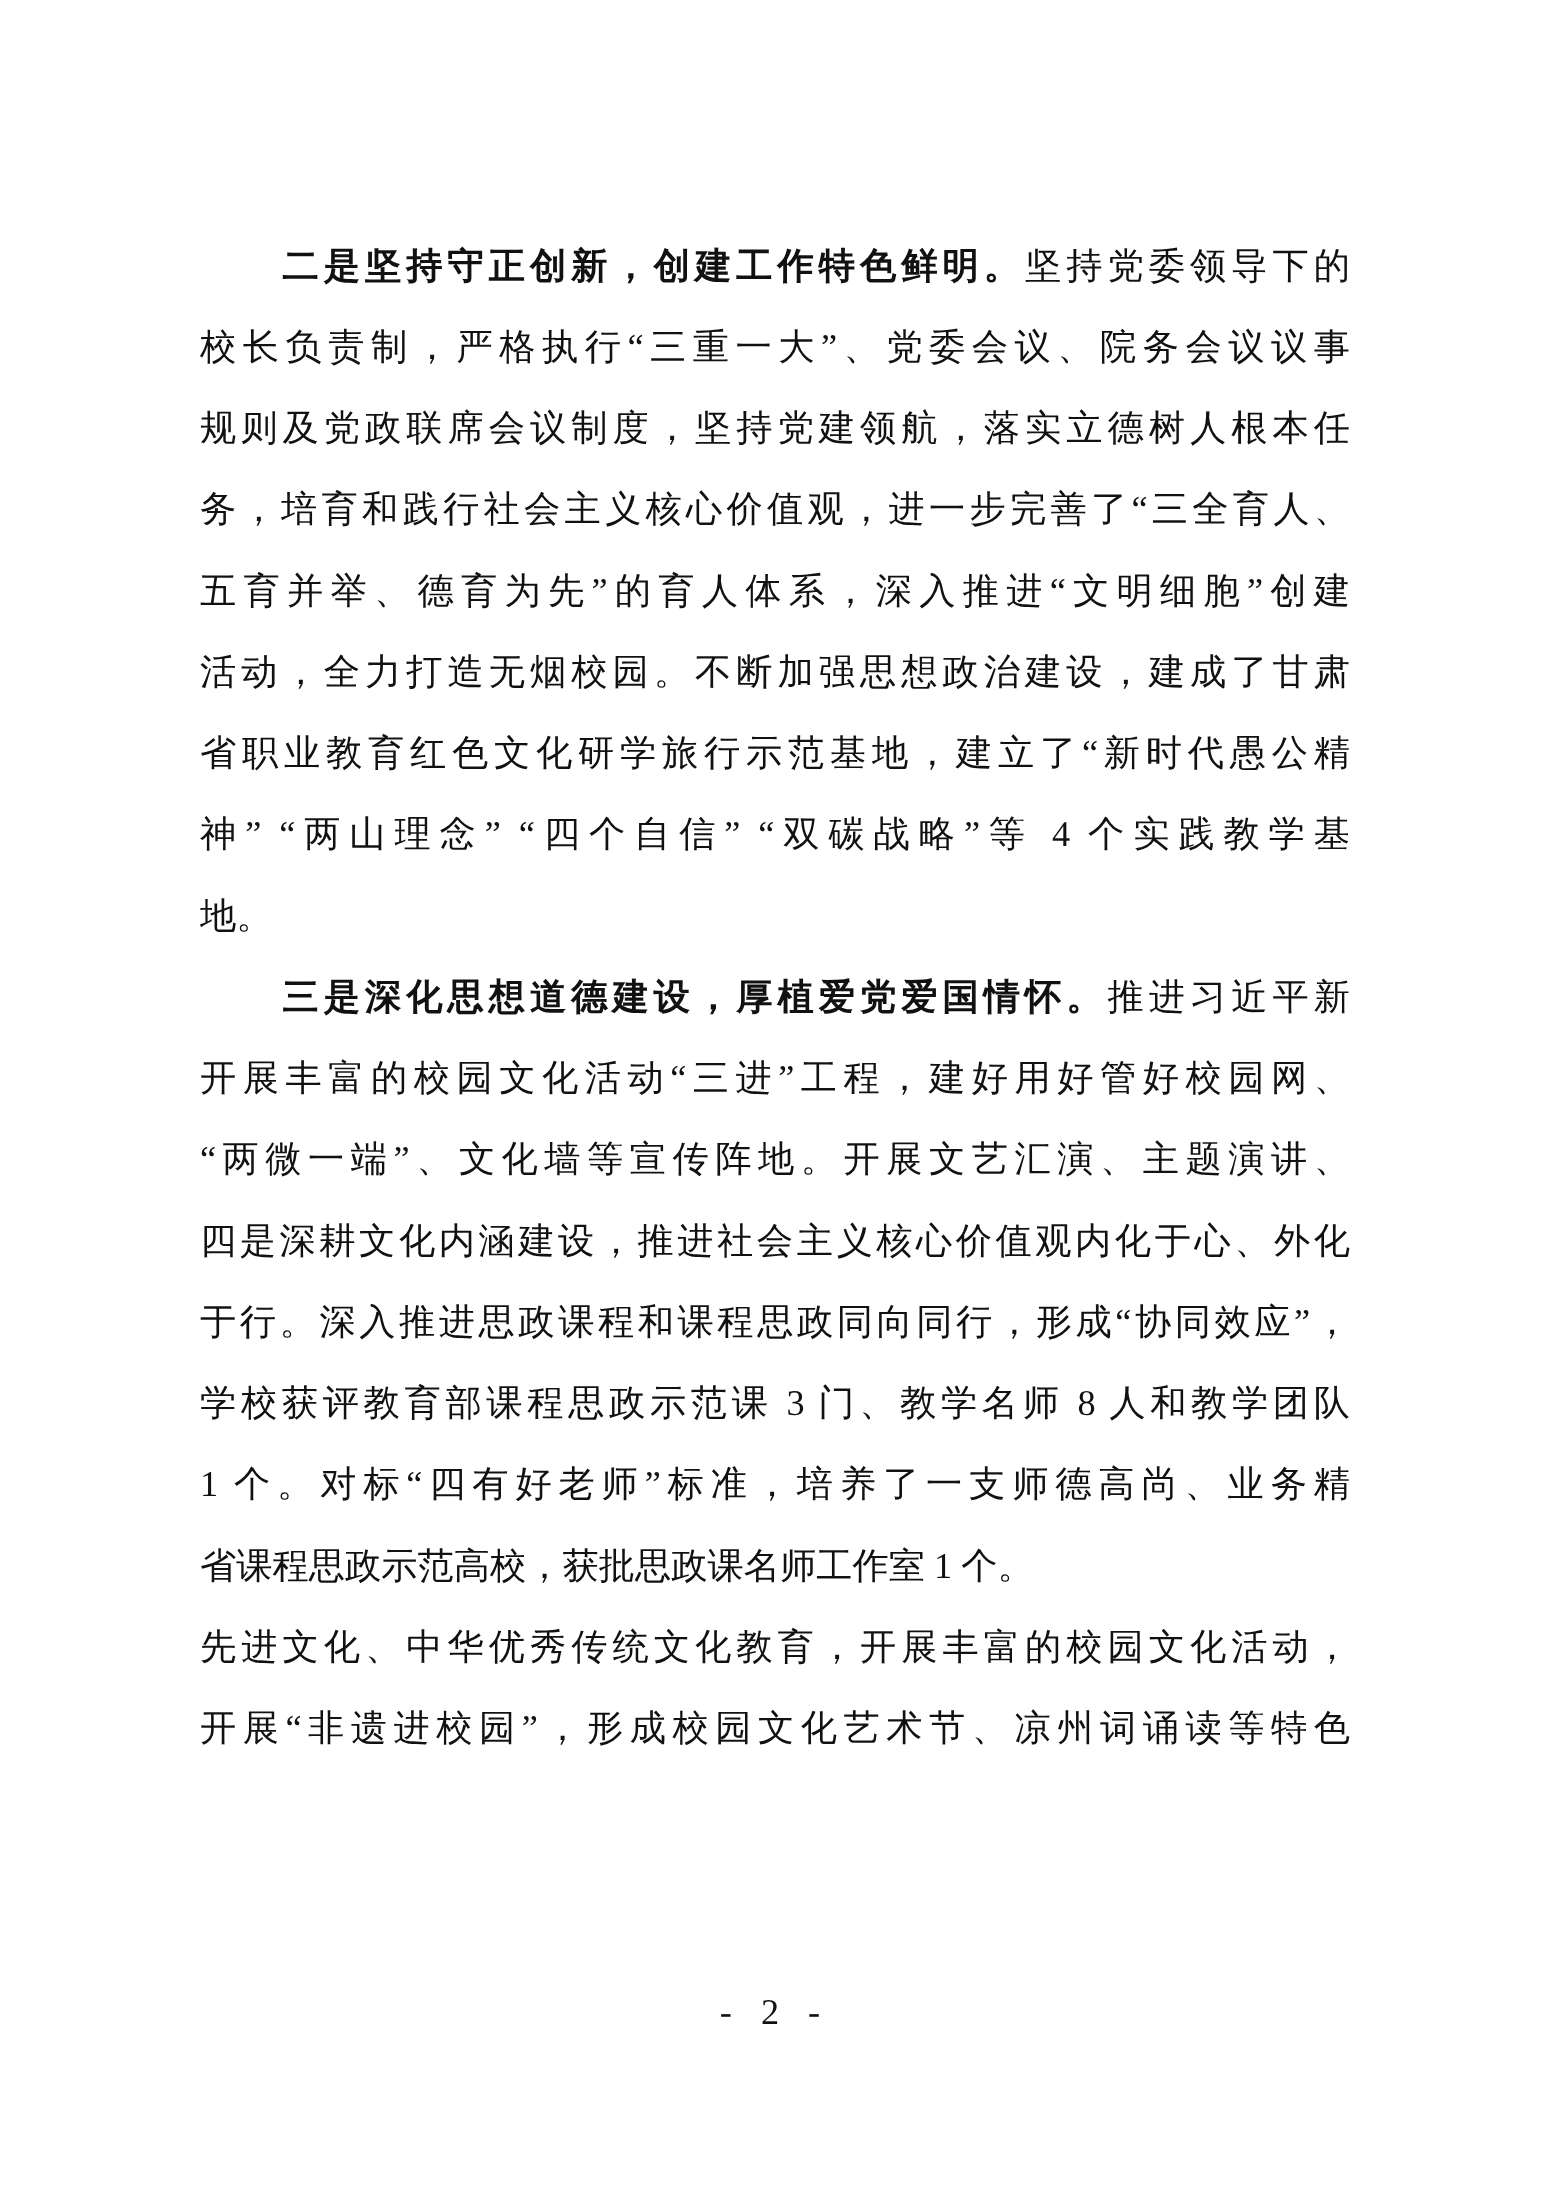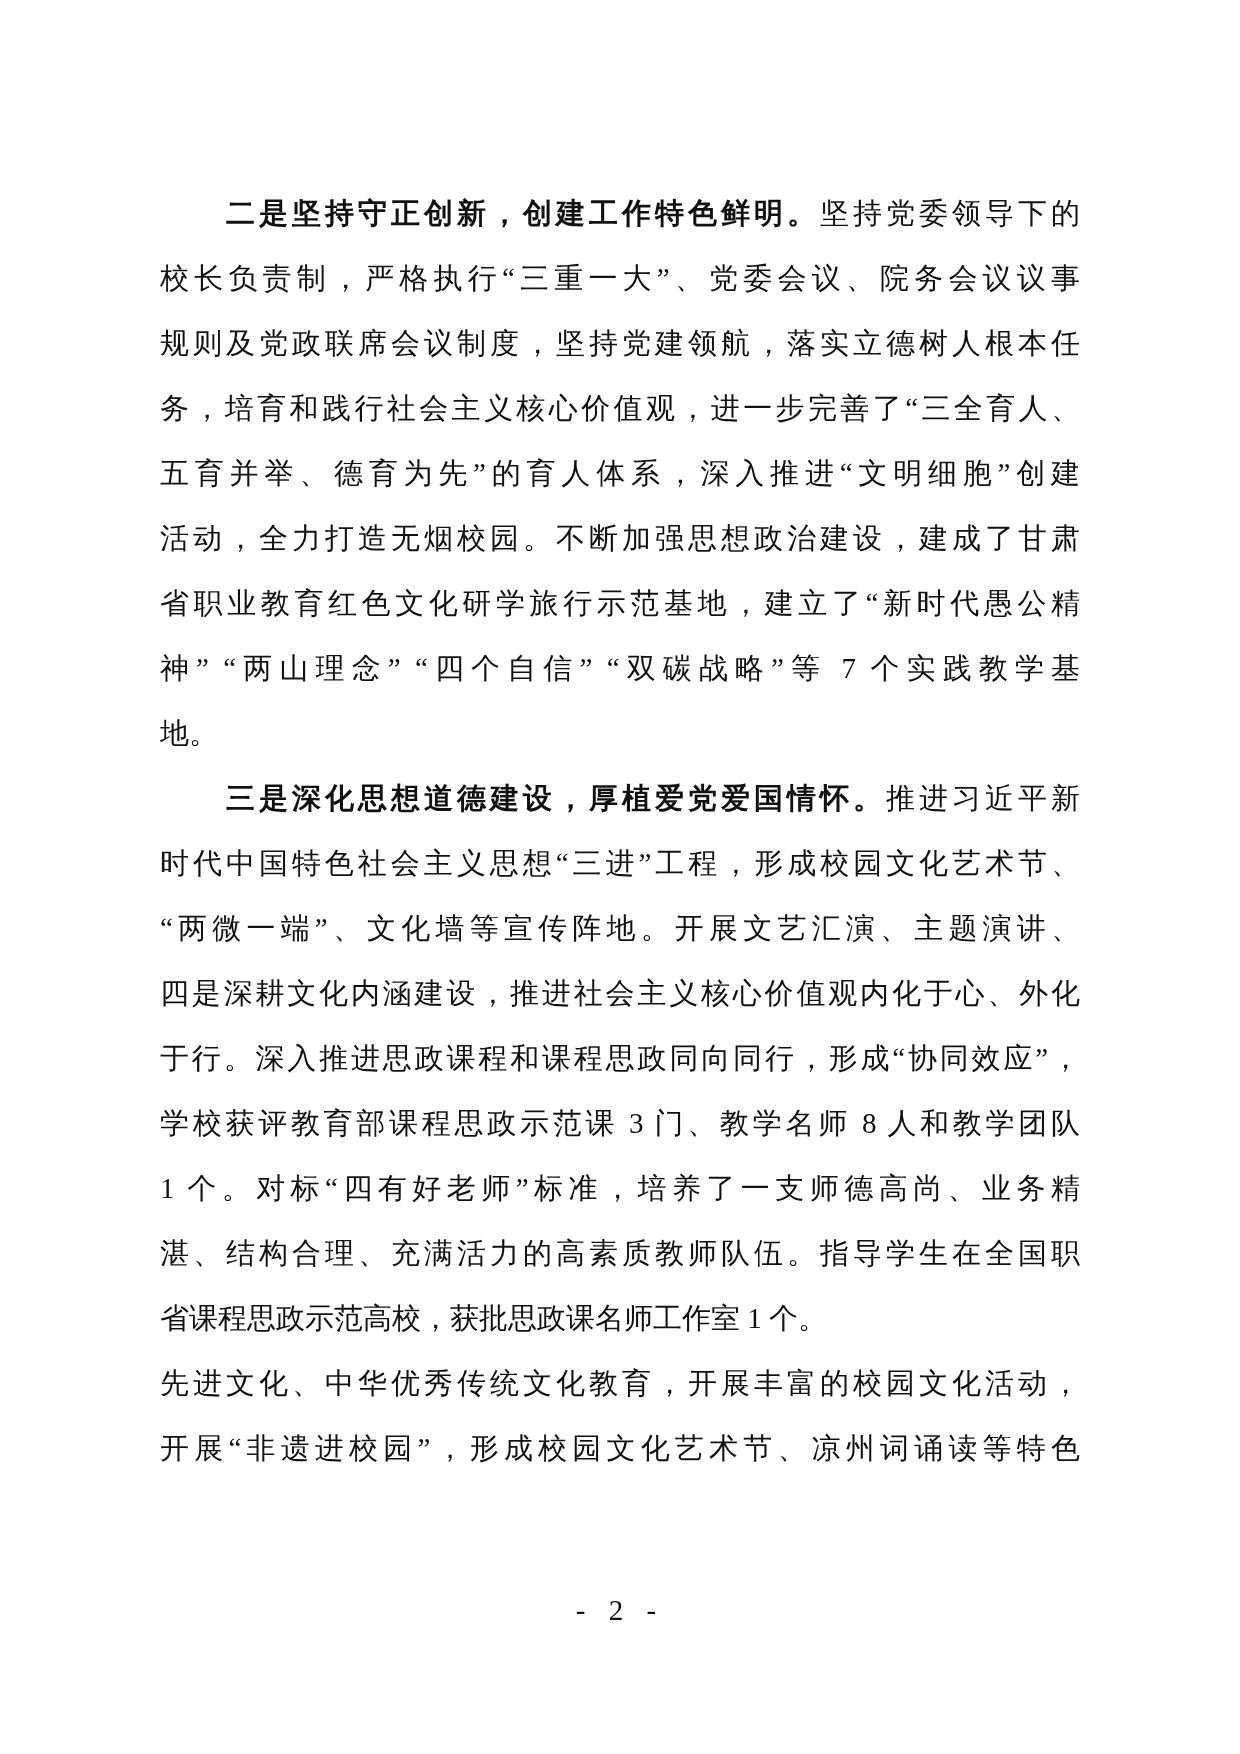--- a/index.html
+++ b/index.html
@@ -59,31 +59,30 @@
 
   <div class="text-block">
 
     <div class="line indent"><span class="bold">二是坚持守正创新，创建工作特色鲜明。</span><span>坚持党委领导下的</span></div>
     <div class="line"><span>校长负责制，严格执行“三重一大”、党委会议、院务会议议事</span></div>
     <div class="line"><span>规则及党政联席会议制度，坚持党建领航，落实立德树人根本任</span></div>
     <div class="line"><span>务，培育和践行社会主义核心价值观，进一步完善了“三全育人、</span></div>
     <div class="line"><span>五育并举、德育为先”的育人体系，深入推进“文明细胞”创建</span></div>
     <div class="line"><span>活动，全力打造无烟校园。不断加强思想政治建设，建成了甘肃</span></div>
     <div class="line"><span>省职业教育红色文化研学旅行示范基地，建立了“新时代愚公精</span></div>
-    <div class="line"><span>神” “两山理念” “四个自信” “双碳战略”等 7 个实践教学基</span></div>
+    <div class="line"><span>神” “两山理念” “四个自信” “双碳战略”等 4 个实践教学基</span></div>
     <div class="line para-end"><span>地。</span></div>
 
     <div class="line indent"><span class="bold">三是深化思想道德建设，厚植爱党爱国情怀。</span><span>推进习近平新</span></div>
-    <div class="line"><span>时代中国特色社会主义思想“三进”工程，形成校园文化艺术节、</span></div>
+    <div class="line"><span>开展丰富的校园文化活动“三进”工程，建好用好管好校园网、</span></div>
     <div class="line"><span>“两微一端”、文化墙等宣传阵地。开展文艺汇演、主题演讲、</span></div>
     <div class="line"><span>四是深耕文化内涵建设，推进社会主义核心价值观内化于心、外化</span></div>
     <div class="line"><span>于行。深入推进思政课程和课程思政同向同行，形成“协同效应”，</span></div>
     <div class="line"><span>学校获评教育部课程思政示范课 3 门、教学名师 8 人和教学团队</span></div>
     <div class="line"><span>1 个。对标“四有好老师”标准，培养了一支师德高尚、业务精</span></div>
-    <div class="line"><span>湛、结构合理、充满活力的高素质教师队伍。指导学生在全国职</span></div>
     <div class="line para-end"><span>省课程思政示范高校，获批思政课名师工作室 1 个。</span></div>
 
     <div class="line"><span>先进文化、中华优秀传统文化教育，开展丰富的校园文化活动，</span></div>
     <div class="line"><span>开展“非遗进校园”，形成校园文化艺术节、凉州词诵读等特色</span></div>
 
   </div>
 
   <div class="footer">- 2 -</div>
 
 </div>

